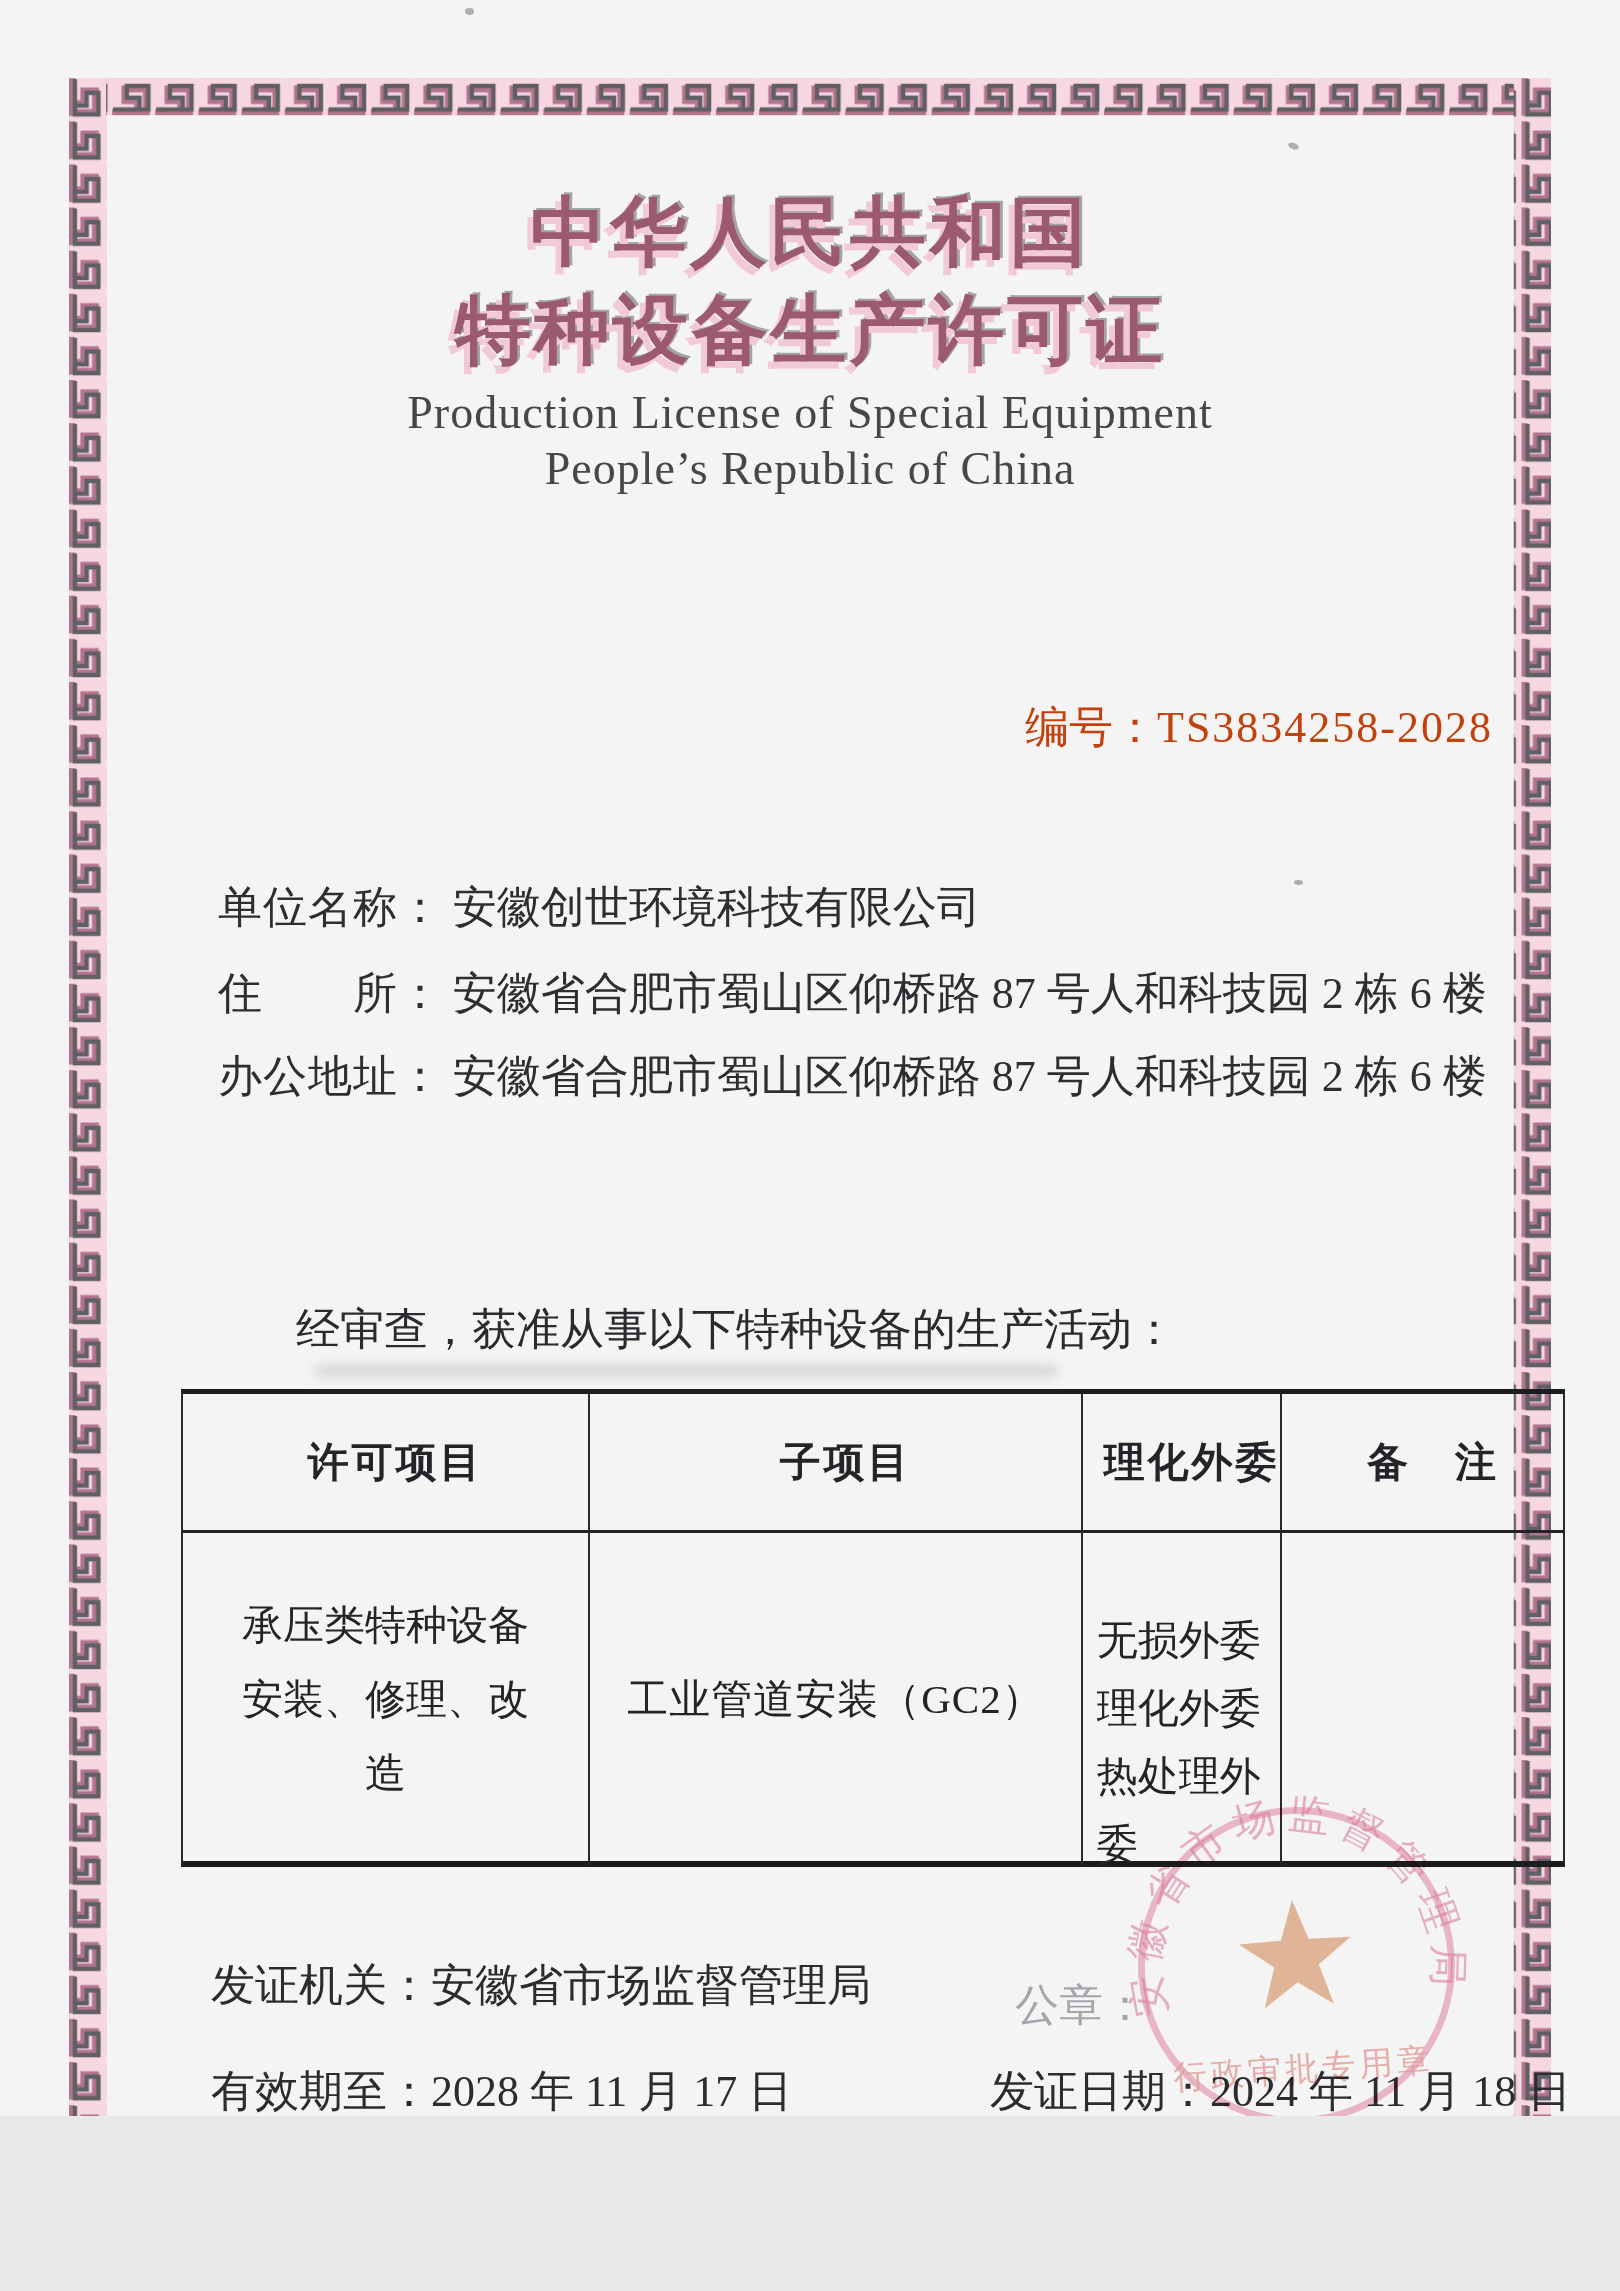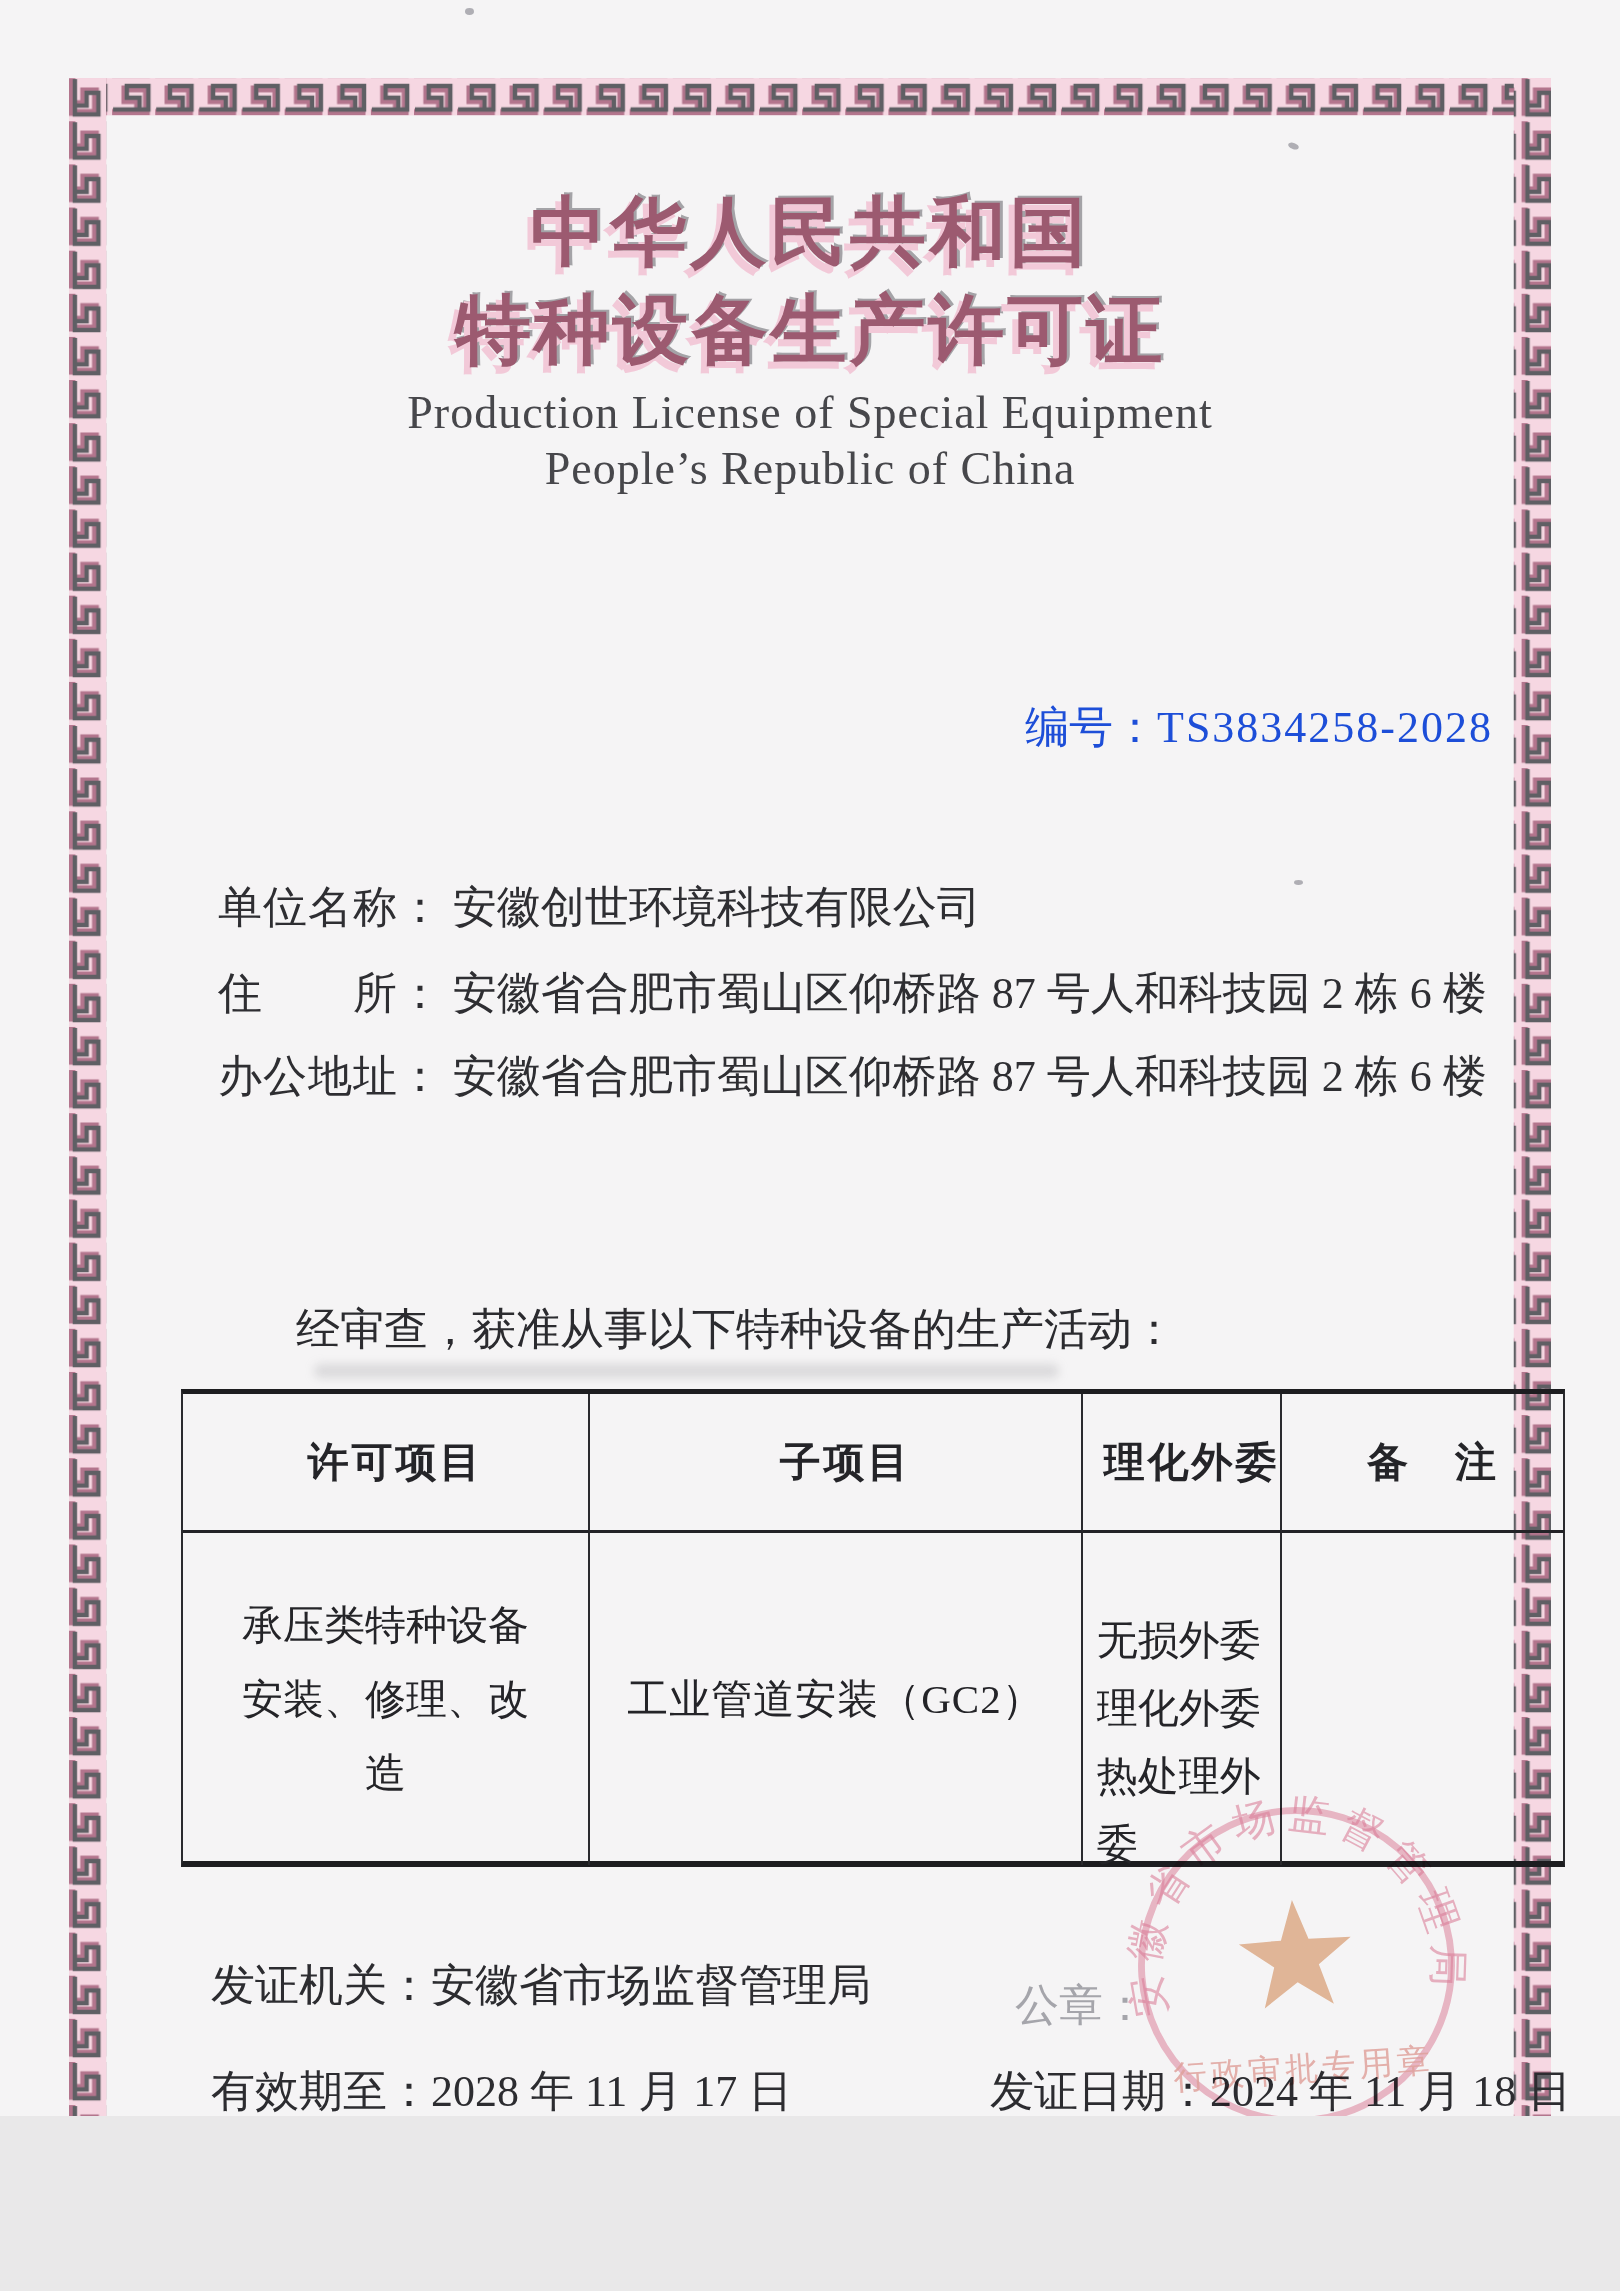--- a/index.html
+++ b/index.html
@@ -31,21 +31,21 @@
   .title-en {
     left:0; right:0; text-align:center;
     font-size: 46px;
     color: #47474b;
     letter-spacing: 1px;
   }
 
   
   .license-no {
     left:0; right:127px; text-align:right;
-    font-size: 44px; color:#1d4ed8;
+    font-size: 44px; color:#c2410c;
   }
   .license-no .num { font-family:"Liberation Serif","DejaVu Serif",serif; letter-spacing:2px; }
 
   
   .field-row { left:218px; font-size:44px; color:#2e2e32; white-space:nowrap; }
   .field-row .lbl { letter-spacing:1px; }
   .field-row .val { margin-left:9.8px; }
 
   .statement { left:296px; font-size:44px; color:#2b2b2f; }
 

